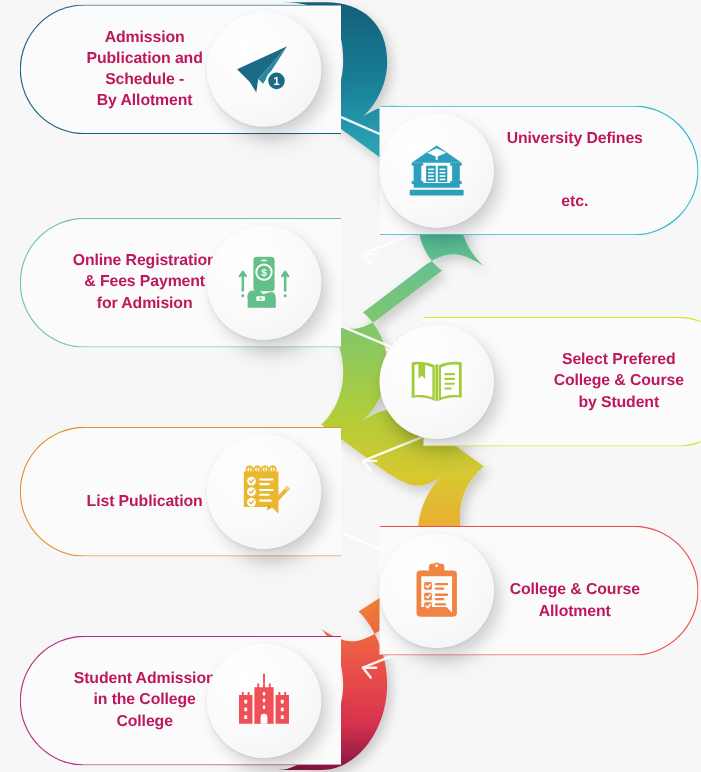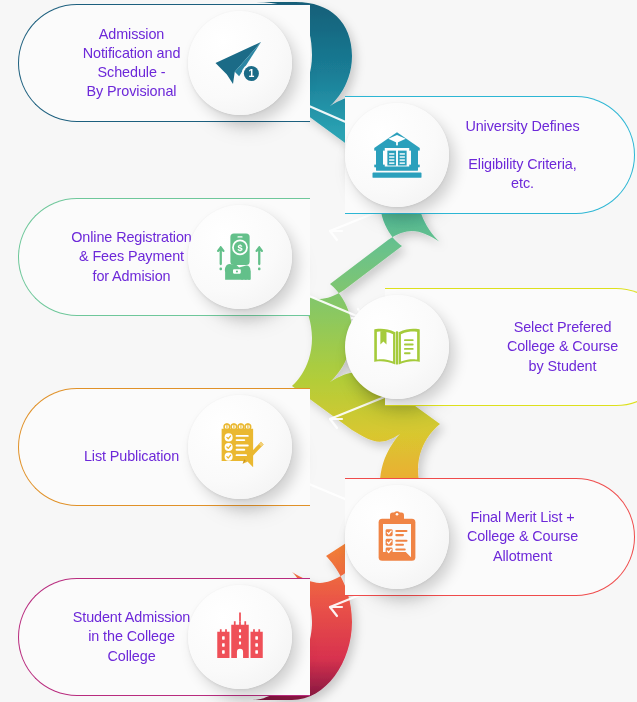--- a/index.html
+++ b/index.html
@@ -34,23 +34,23 @@
   .card.right{
     left:345px;width:290px;
     border:1.6px solid #999;
     border-left:none;
     border-radius:0 59px 59px 0;
     justify-content:flex-end;
     padding-right:24px;padding-left:90px;
   }
   .card-text{
     font-size:14.4px;
-    font-weight:normal;
+    font-weight:bold;
     line-height:1.33;
-    color:#6d28d9;
+    color:#be185d;
     text-align:center;
     width:100%;
     letter-spacing:-0.1px;
   }
   .card.left .card-text{text-align:center;}
   .card.right .card-text{text-align:center;}
 
   
   .circle{
     position:absolute;z-index:3;
@@ -157,31 +157,31 @@
       <path d="M 364 507 L 352 506 M 364 507 L 358 497"></path>
 
       <path d="M 387 584 L 330 607"></path>
       <path d="M 330 607 L 342 607 M 330 607 L 337 616"></path>
     </g>
   </svg>
 
   <div class="card left" style="top:4px;border-color:#1c5f7e;">
     <div class="card-text">
       <span>Admission</span><br>
-      <span>Notification and</span><br>
+      <span>Publication and</span><br>
       <span>Schedule -</span><br>
-      <span>By Provisional</span>
+      <span>By Allotment</span>
     </div>
   </div>
 
   <div class="card right" style="top:96px;border-color:#2cb6d4;">
     <div class="card-text">
       <span>University Defines</span><br>
       <br>
-      <span>Eligibility Criteria,</span><br>
+      <br>
       <span>etc.</span>
     </div>
   </div>
 
   <div class="card left" style="top:198px;border-color:#6ec79a;">
     <div class="card-text">
       <span>Online Registration</span><br>
       <span>&amp; Fees Payment</span><br>
       <span>for Admision</span>
     </div>
@@ -197,21 +197,21 @@
 
   <div class="card left" style="top:388px;border-color:#e09128;">
     <div class="card-text">
       <br>
       <span>List Publication</span>
     </div>
   </div>
 
   <div class="card right" style="top:478px;border-color:#ef4b4b;">
     <div class="card-text">
-      <span>Final Merit List +</span><br>
+      <br>
       <span>College &amp; Course</span><br>
       <span>Allotment</span>
     </div>
   </div>
 
   <div class="card left" style="top:578px;border-color:#b82b7e;">
     <div class="card-text">
       <span>Student Admission</span><br>
       <span>in the College</span><br>
       <span>College</span>

